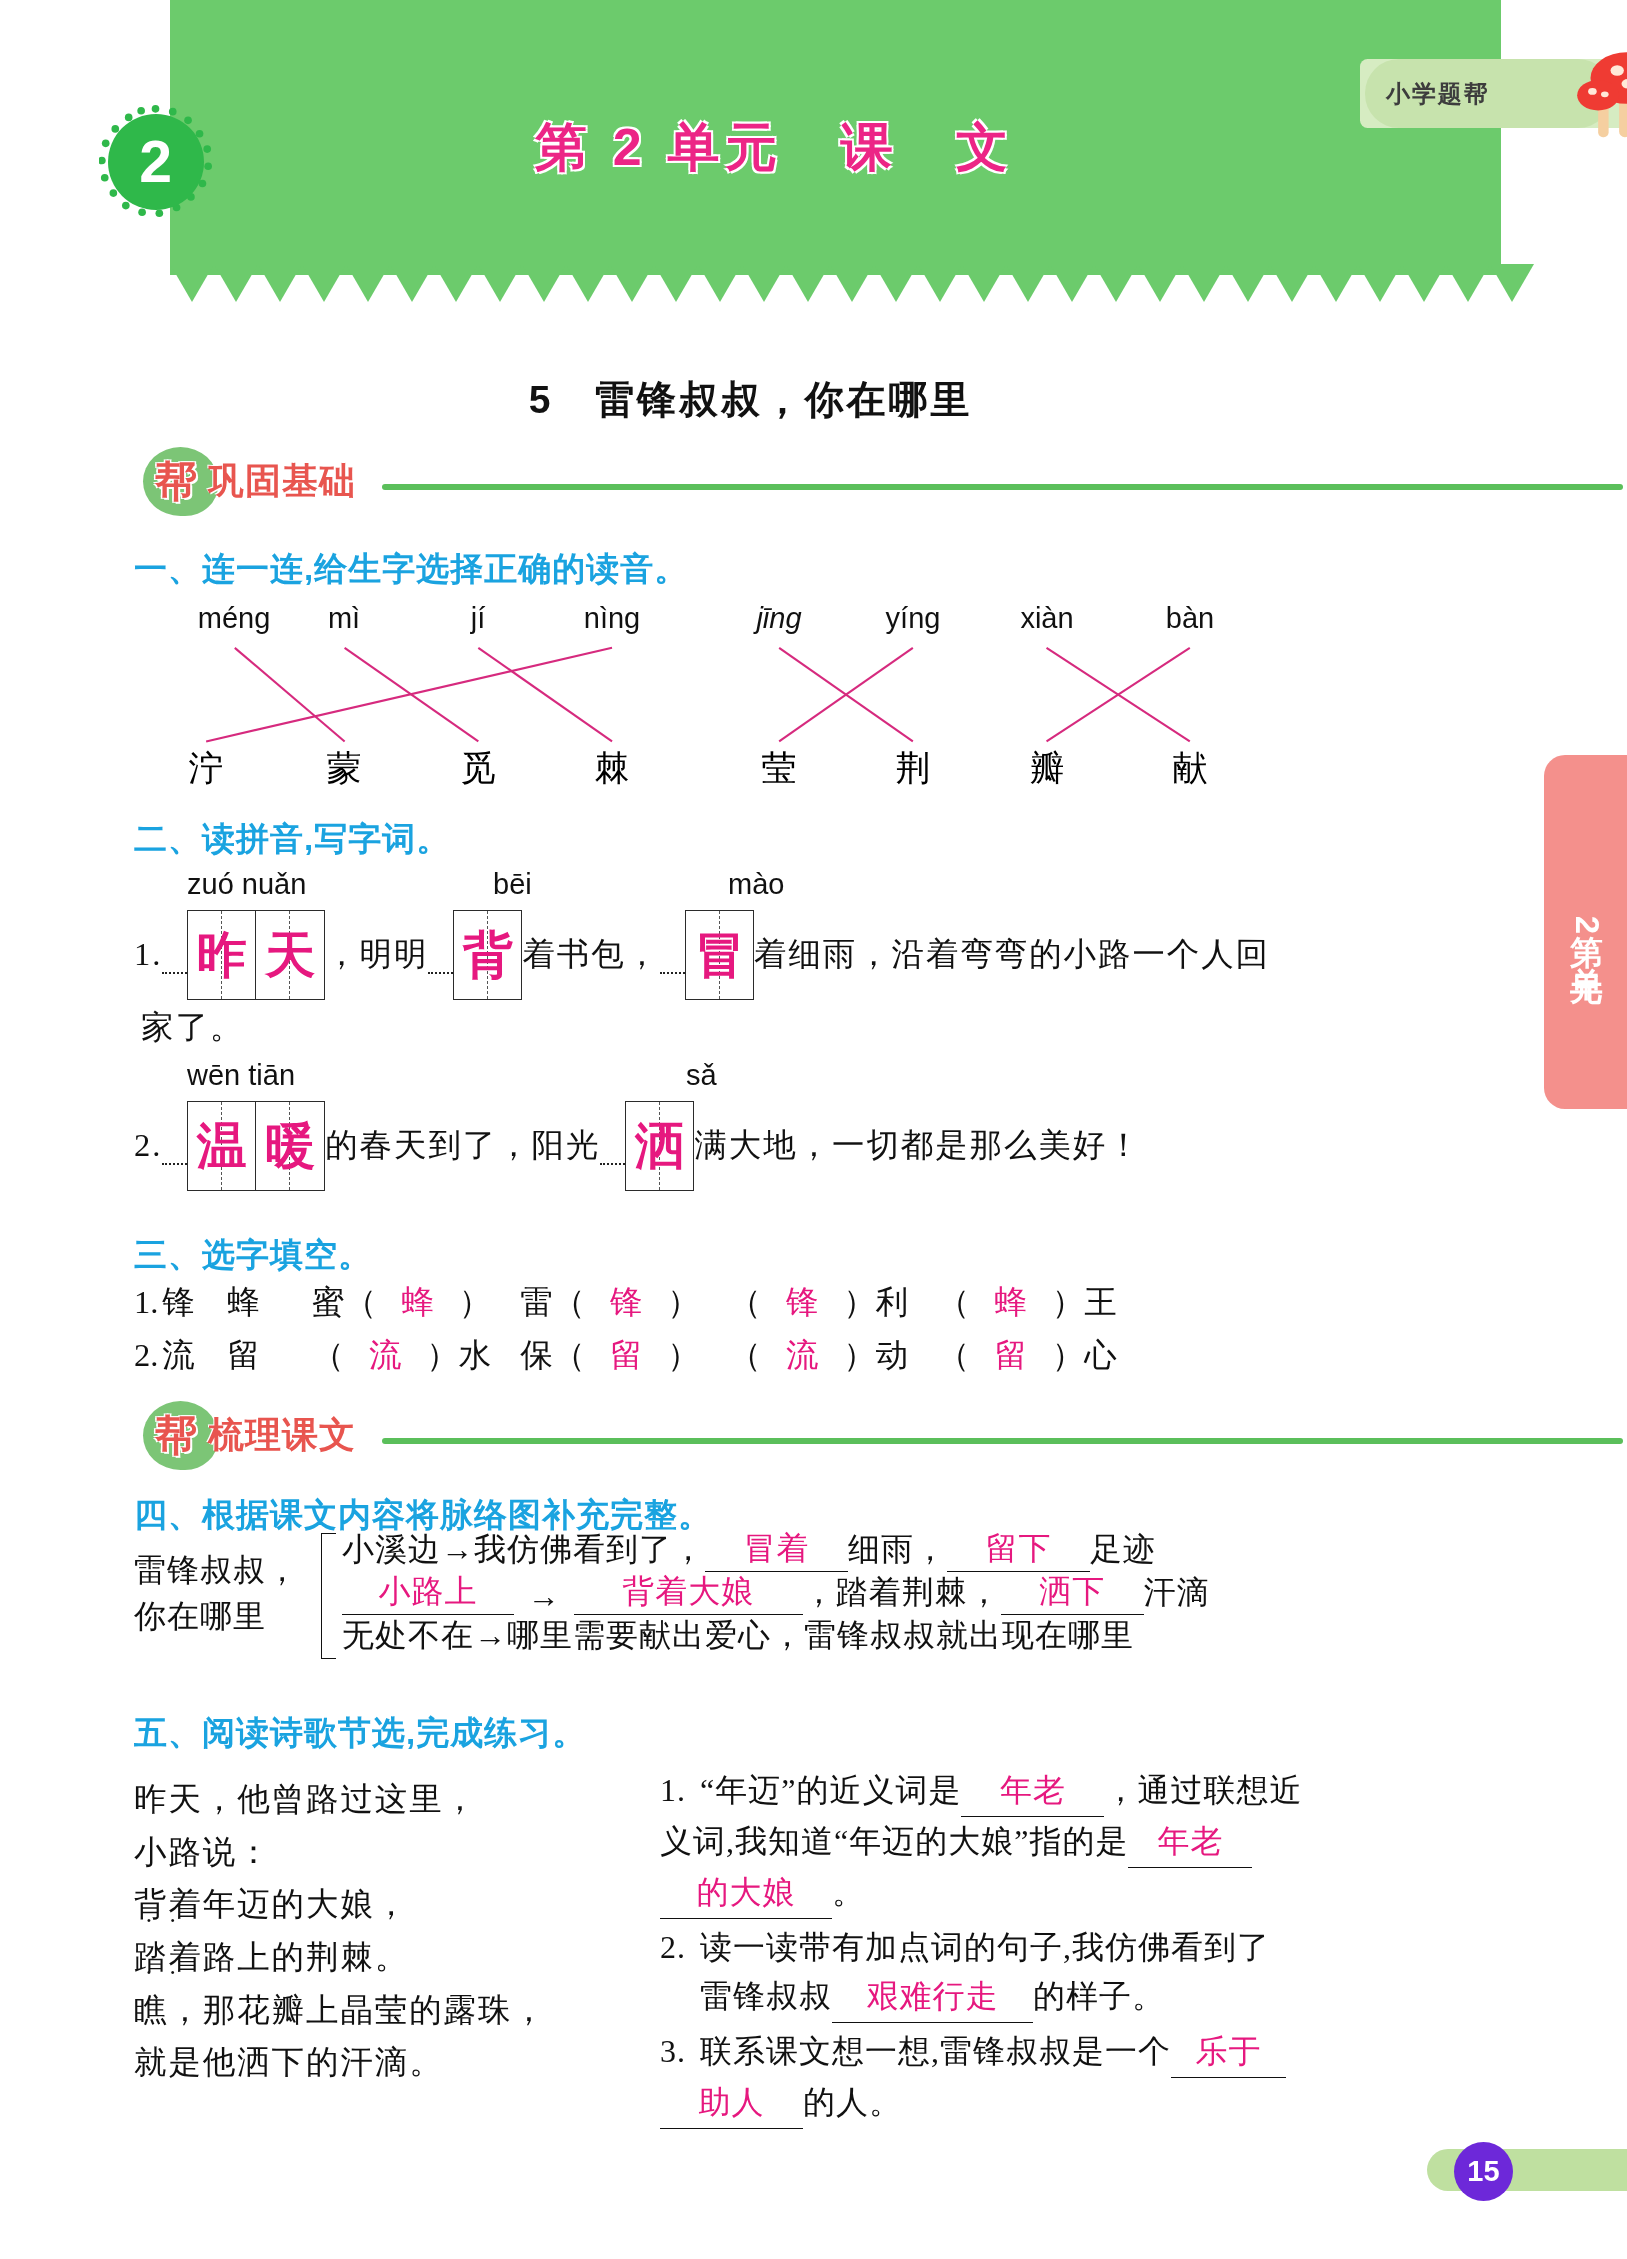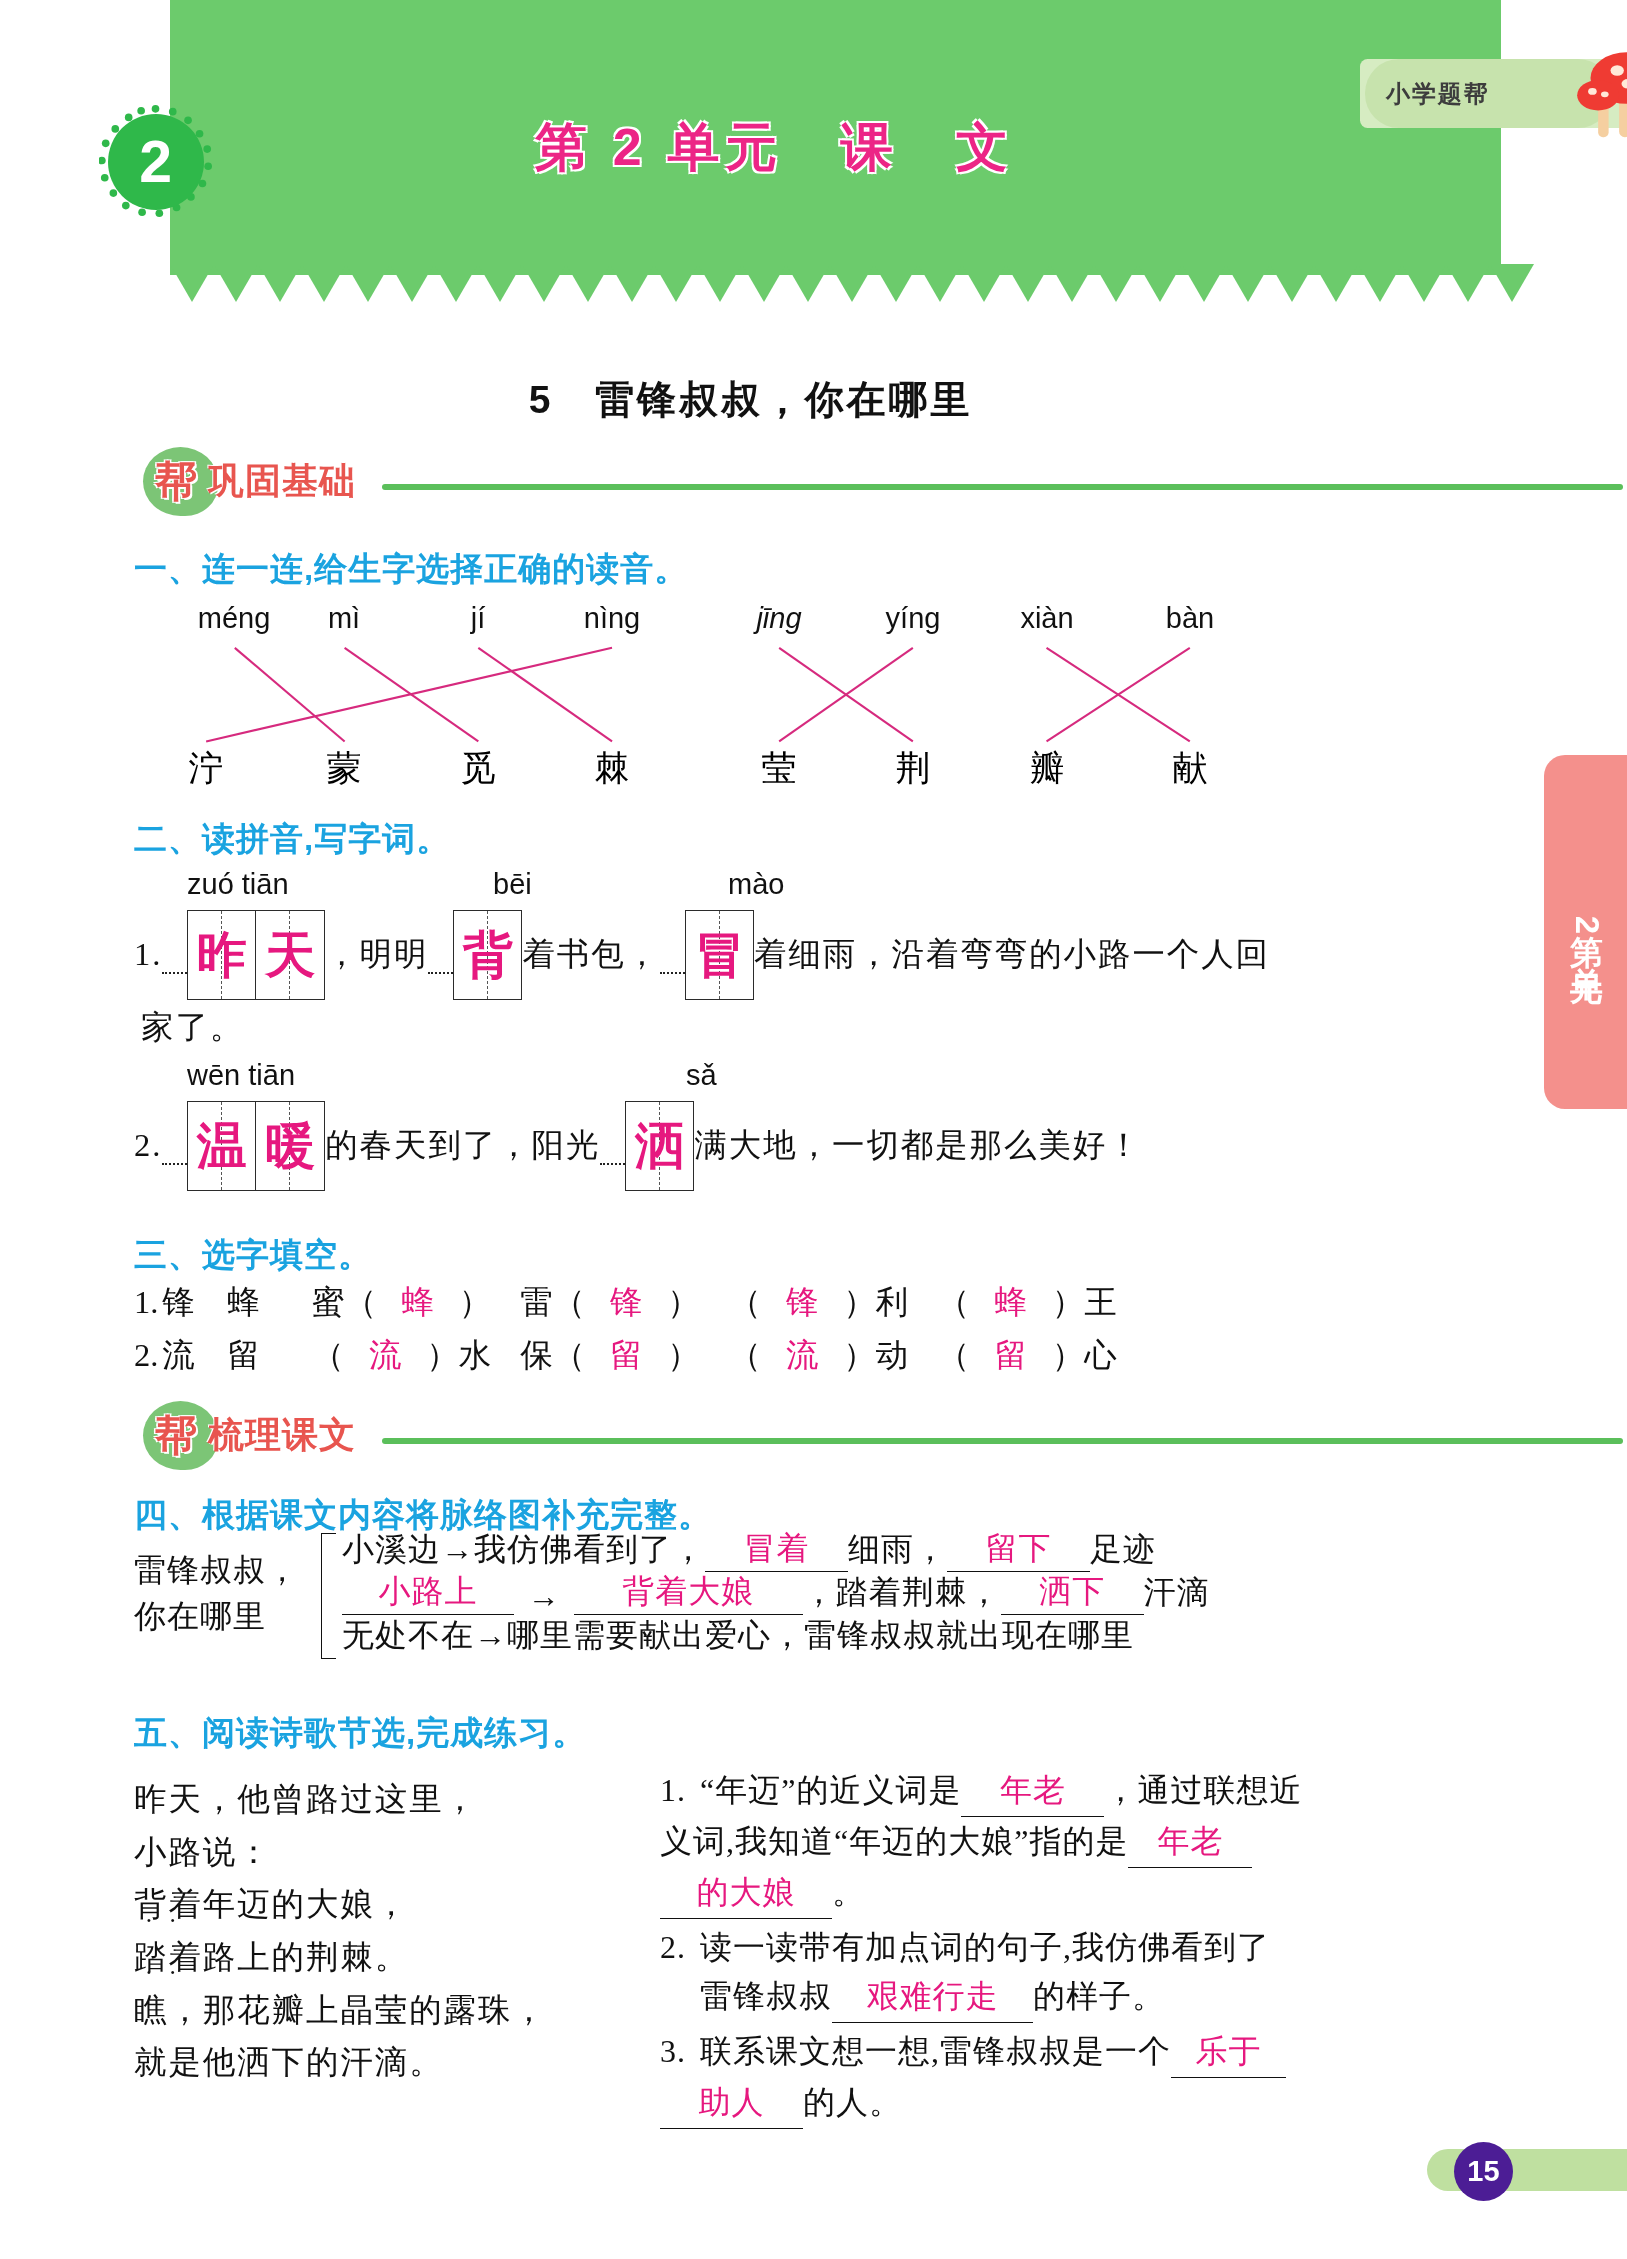--- a/index.html
+++ b/index.html
@@ -201,21 +201,21 @@
     font-size:33px; font-weight:bold; color:#fff; letter-spacing:6.7px;
   }
 
   
   .footer-bar {
     position:absolute; right:0; bottom:69px; width:201px; height:42px;
     background:#bfe0a0; border-radius:21px 0 0 21px;
   }
   .pagenum {
     position:absolute; right:115px; bottom:59px;
-    width:59px; height:59px; border-radius:50%; background:#4c1d95;
+    width:59px; height:59px; border-radius:50%; background:#6d28d9;
     display:flex; align-items:center; justify-content:center;
     color:#fff; font-size:29px; font-weight:bold;
     font-family:"Liberation Sans","DejaVu Sans",sans-serif;
   }
 </style>
 </head>
 <body>
 
 <div class="page">
 
@@ -347,21 +347,21 @@
         <span class="tok han" style="left: 612px; top: 143px;">棘</span>
         <span class="tok han" style="left: 779px; top: 143px;">莹</span>
         <span class="tok han" style="left: 913px; top: 143px;">荆</span>
         <span class="tok han" style="left: 1047px; top: 143px;">瓣</span>
         <span class="tok han" style="left: 1190px; top: 143px;">献</span>
       </div>
   </div>
 
   <div class="q-head" style="left:134px; top:817px;">二、读拼音,写字词。</div>
 
-  <div class="pinyin" style="position:absolute; left:187px; top:868px;">zuó tiān</div>
+  <div class="pinyin" style="position:absolute; left:187px; top:868px;">zuó nuǎn</div>
   <div class="pinyin" style="position:absolute; left:493px; top:868px;">bēi</div>
   <div class="pinyin" style="position:absolute; left:728px; top:868px;">mào</div>
 
   <div class="ex2line" style="left:134px; top:910px;">
     <span class="txt">1.</span>
     <span class="dotline"></span>
     <span class="tzg-group">
       <span class="tzg">
           <span class="ch">昨</span>
         </span>

